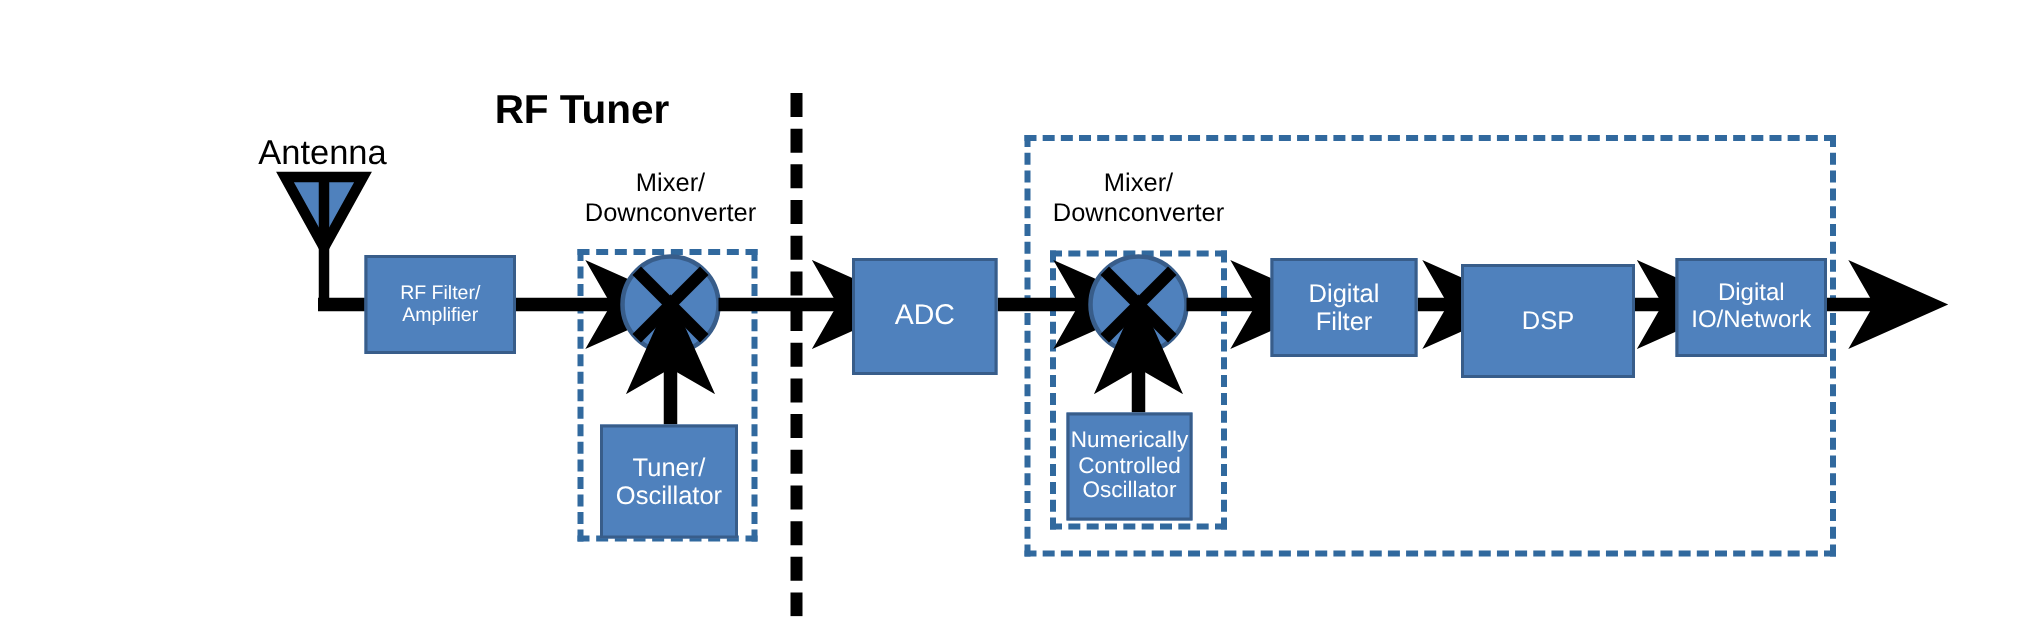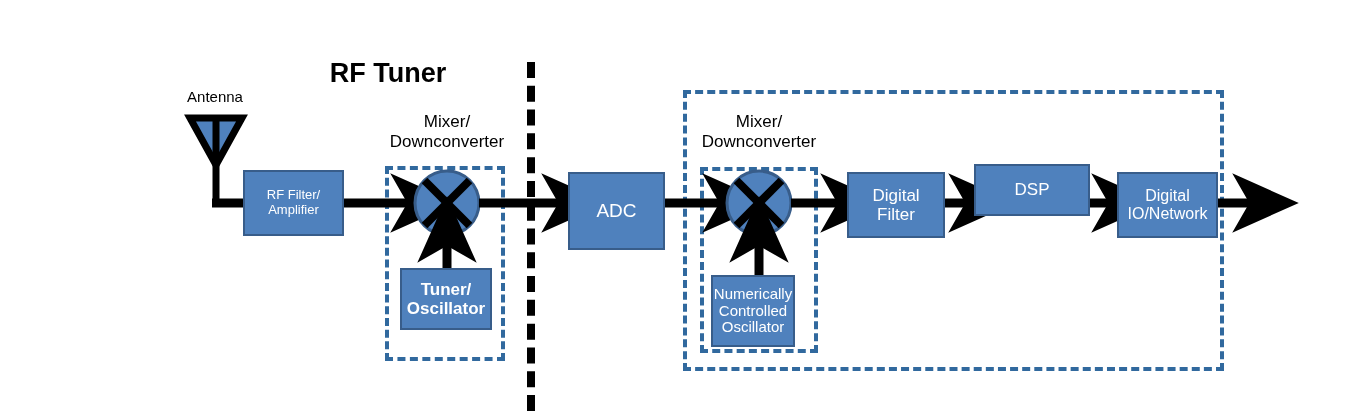--- a/index.html
+++ b/index.html
@@ -111,40 +111,40 @@
 
     <line x1="791" y1="203" x2="840" y2="203" stroke="#000000" stroke-width="9" marker-end="url(#arw)"></line>
 
     <line x1="945" y1="203" x2="968" y2="203" stroke="#000000" stroke-width="9" marker-end="url(#arw)"></line>
 
     <line x1="1090" y1="203" x2="1111" y2="203" stroke="#000000" stroke-width="9" marker-end="url(#arw)"></line>
 
     <line x1="1218" y1="203" x2="1252" y2="203" stroke="#000000" stroke-width="9" marker-end="url(#arw)"></line>
   </svg>
 
-  <div class="grp-label" style="left:172px; top:88px; width:86px; font-size:15px;">Antenna</div>
+  <div class="grp-label" style="left:172px; top:88px; width:86px; font-size:23px;">Antenna</div>
 
   <div class="grp-label" style="left:298px; top:58px; width:180px; font-size:27px;font-weight:bold;">RF Tuner</div>
 
   <div class="grp-label" style="left:372px; top:112px; width:150px; font-size:17px;">Mixer/
 Downconverter</div>
 
 
   <div class="grp-label" style="left:684px; top:112px; width:150px; font-size:17px;">Mixer/
 Downconverter</div>
 
   <div id="blocks-host">
       <div class="blk" style="left: 243px; top: 170px; width: 101px; height: 66px; font-size: 13px;">RF Filter/
 Amplifier</div>
-      <div class="blk" style="left: 400px; top: 268px; width: 92px; height: 62px; font-size: 17px; font-weight: bold;">Tuner/
+      <div class="blk" style="left: 400px; top: 283px; width: 92px; height: 76px; font-size: 17px;">Tuner/
 Oscillator</div>
       <div class="blk" style="left: 568px; top: 172px; width: 97px; height: 78px; font-size: 19px;">ADC</div>
       <div class="blk" style="left: 711px; top: 275px; width: 84px; height: 72px; font-size: 15px;">Numerically
 Controlled
 Oscillator</div>
       <div class="blk" style="left: 847px; top: 172px; width: 98px; height: 66px; font-size: 17px;">Digital
 Filter</div>
-      <div class="blk" style="left: 974px; top: 164px; width: 116px; height: 52px; font-size: 17px; text-align: center;">DSP</div>
+      <div class="blk" style="left: 974px; top: 176px; width: 116px; height: 76px; font-size: 17px; text-align: center;">DSP</div>
       <div class="blk" style="left: 1117px; top: 172px; width: 101px; height: 66px; font-size: 16px;">Digital
 IO/Network</div>
     </div>
 
 </div>
 
 </body></html>

